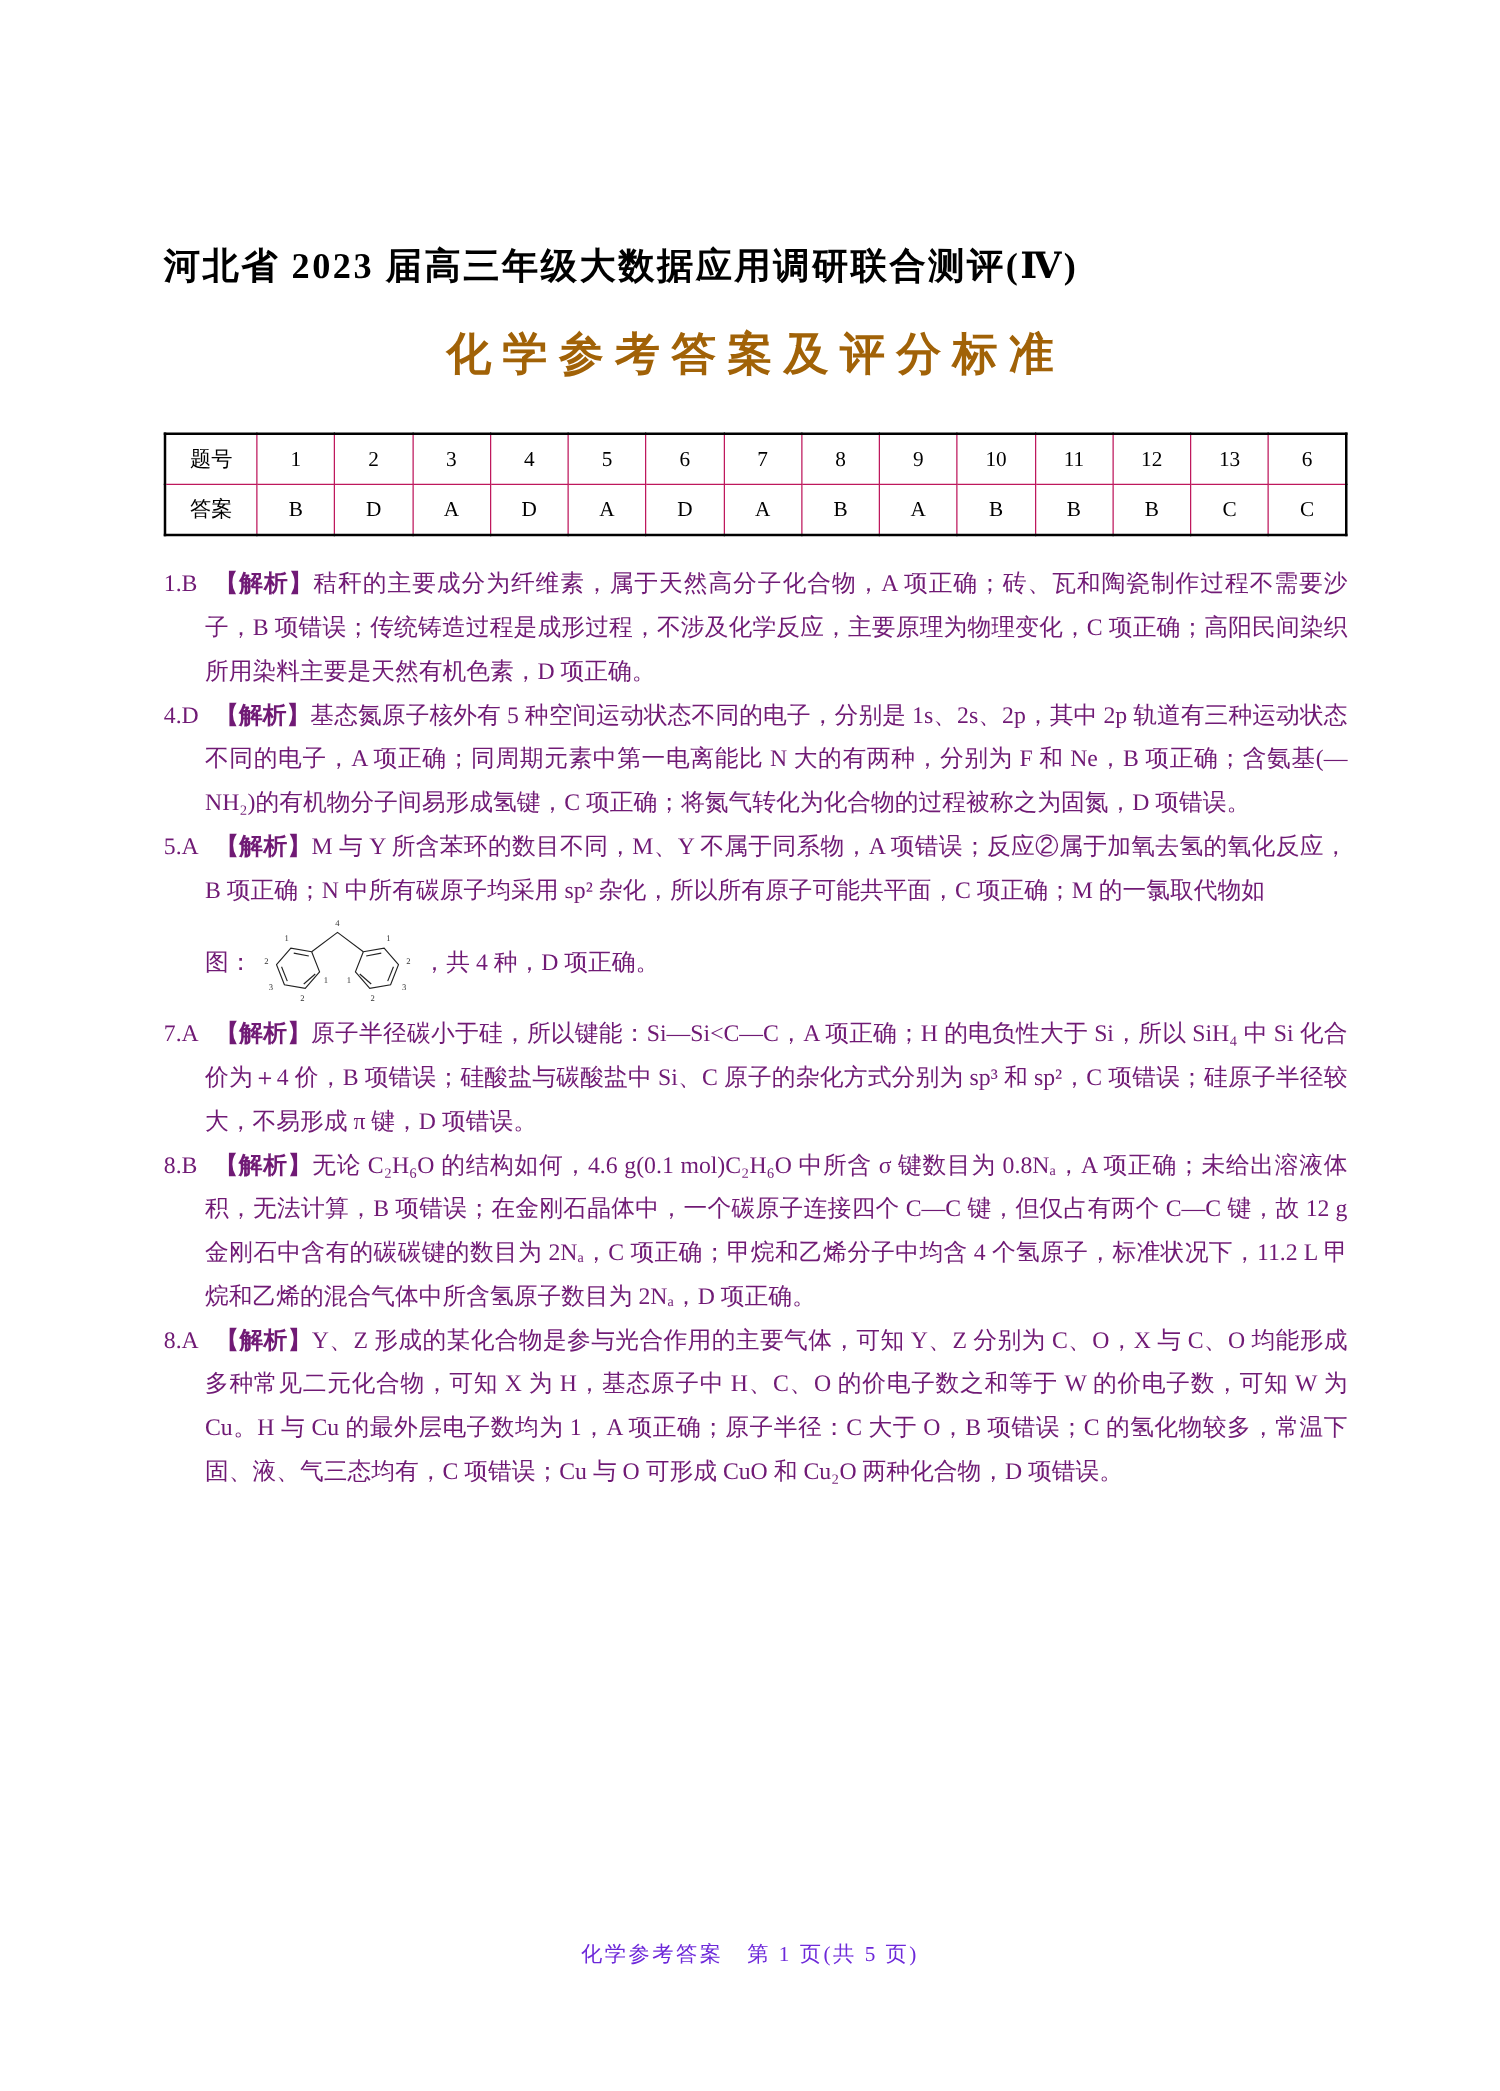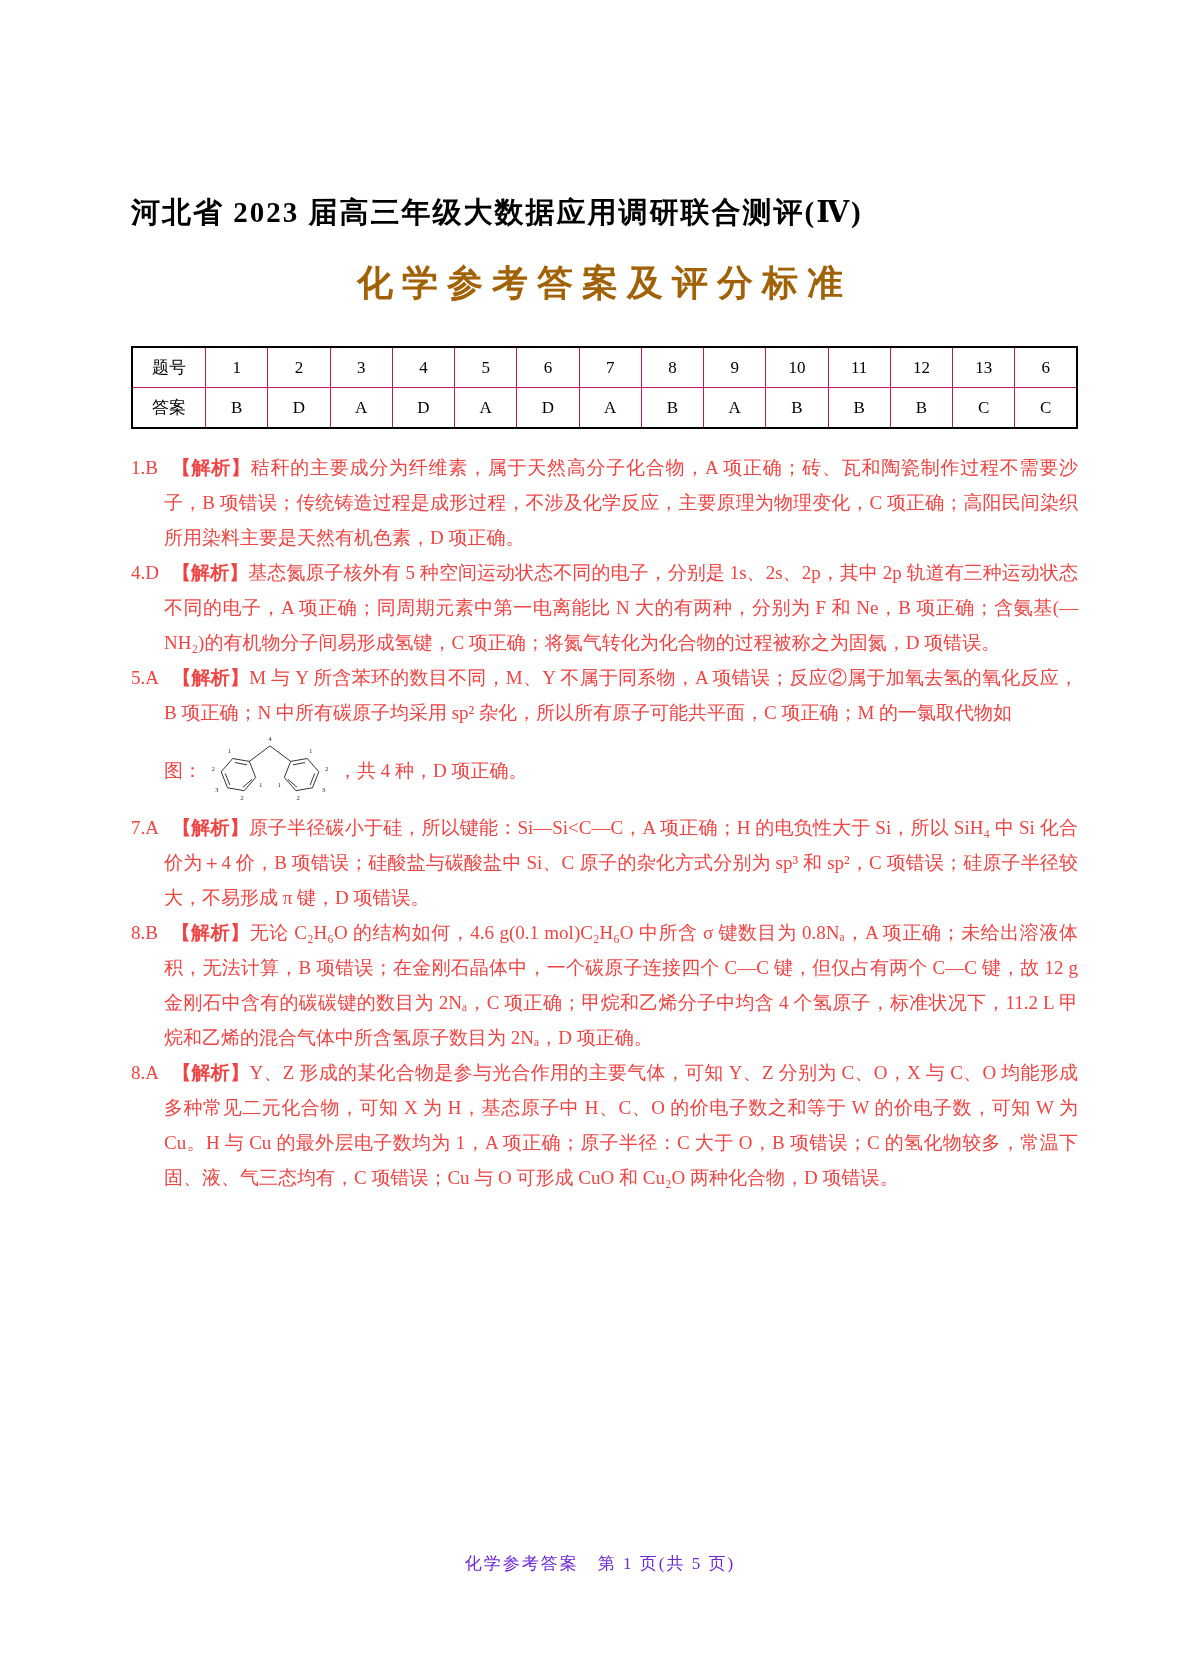--- a/index.html
+++ b/index.html
@@ -22,21 +22,21 @@
   table.answer-table{
     margin-top:38px;border-collapse:collapse;width:947px;
     table-layout:fixed;
   }
   table.answer-table td{
     border:1px solid #be185d;height:39px;text-align:center;
     font-size:17px;padding:0;color:#000;
   }
   table.answer-table{border:2px solid #000;}
   td.hdr{width:72px;font-size:17px;}
-  .items{margin-top:21px;font-size:19px;line-height:35px;color:#ef4444;}
+  .items{margin-top:21px;font-size:19px;line-height:35px;color:#701a75;}
   .item{
     padding-left:33px;text-indent:-33px;
     text-align:justify;
   }
   .item-id{padding-right:13px;white-space:nowrap;}
   .analysis-tag{font-weight:bold;font-family:"Liberation Sans","DejaVu Sans",sans-serif;}
   .fig-line{
     display:flex;align-items:center;
     padding-left:0;text-indent:0;margin:2px 0 2px 0;
   }

